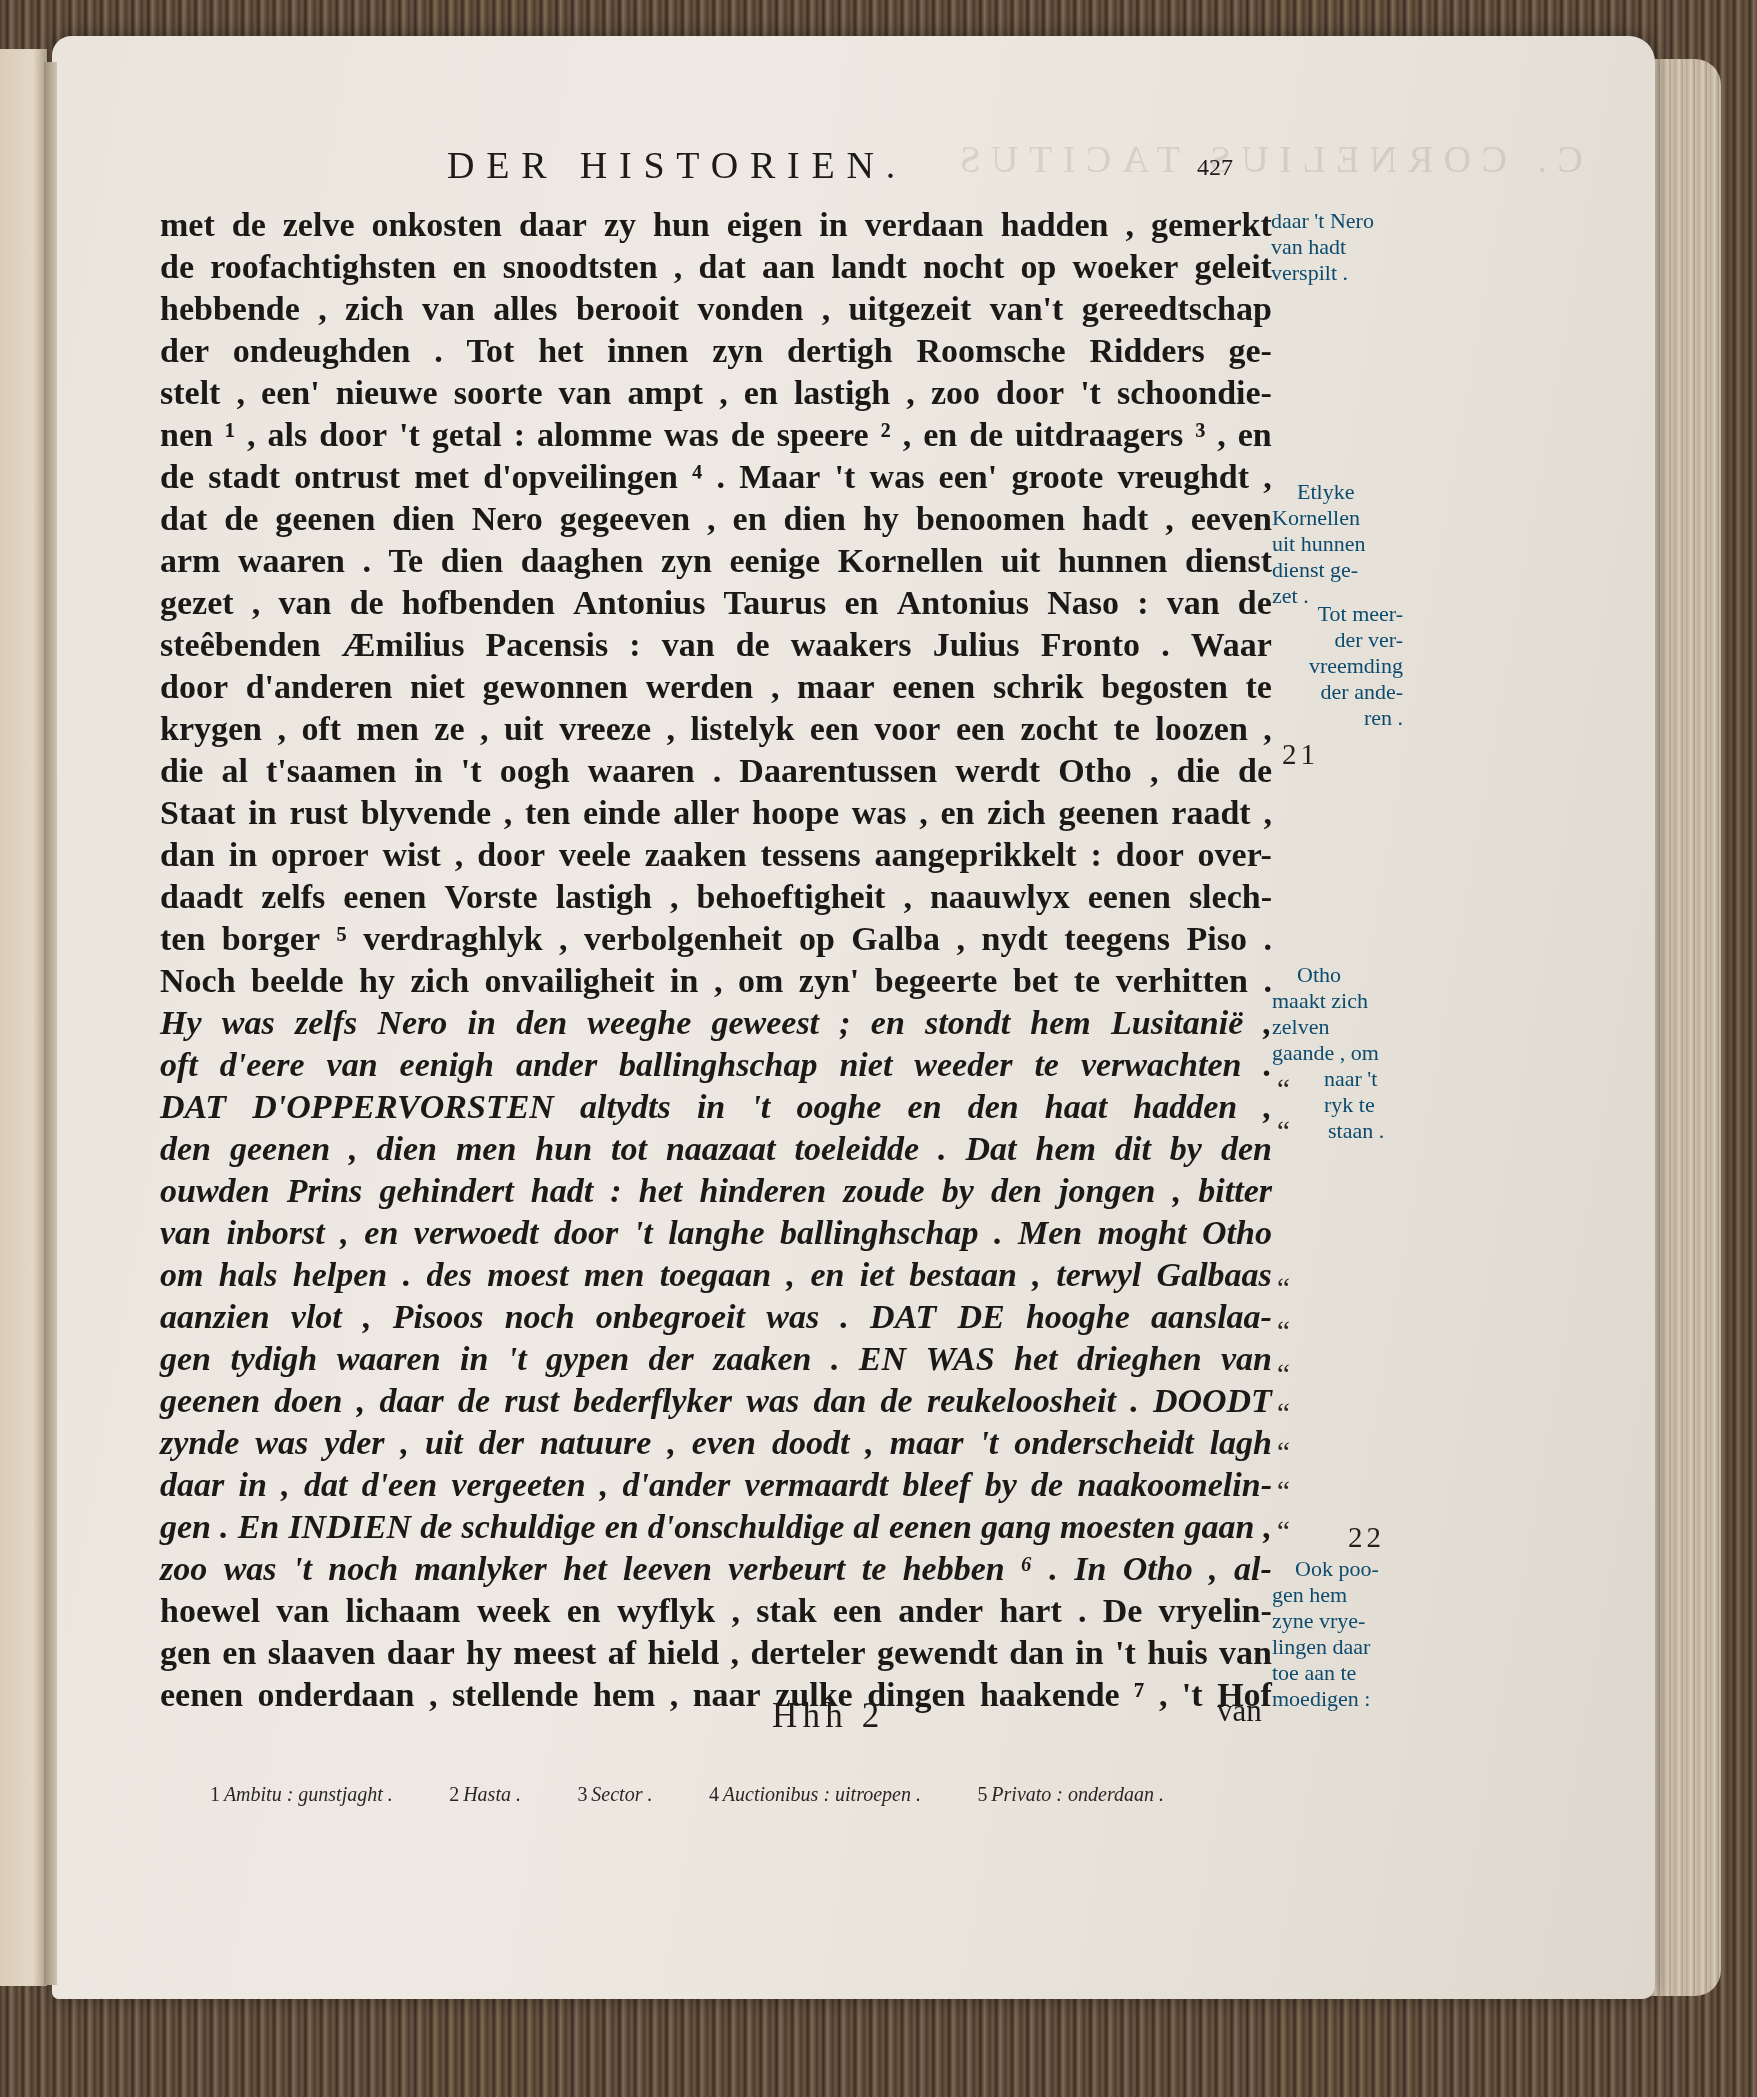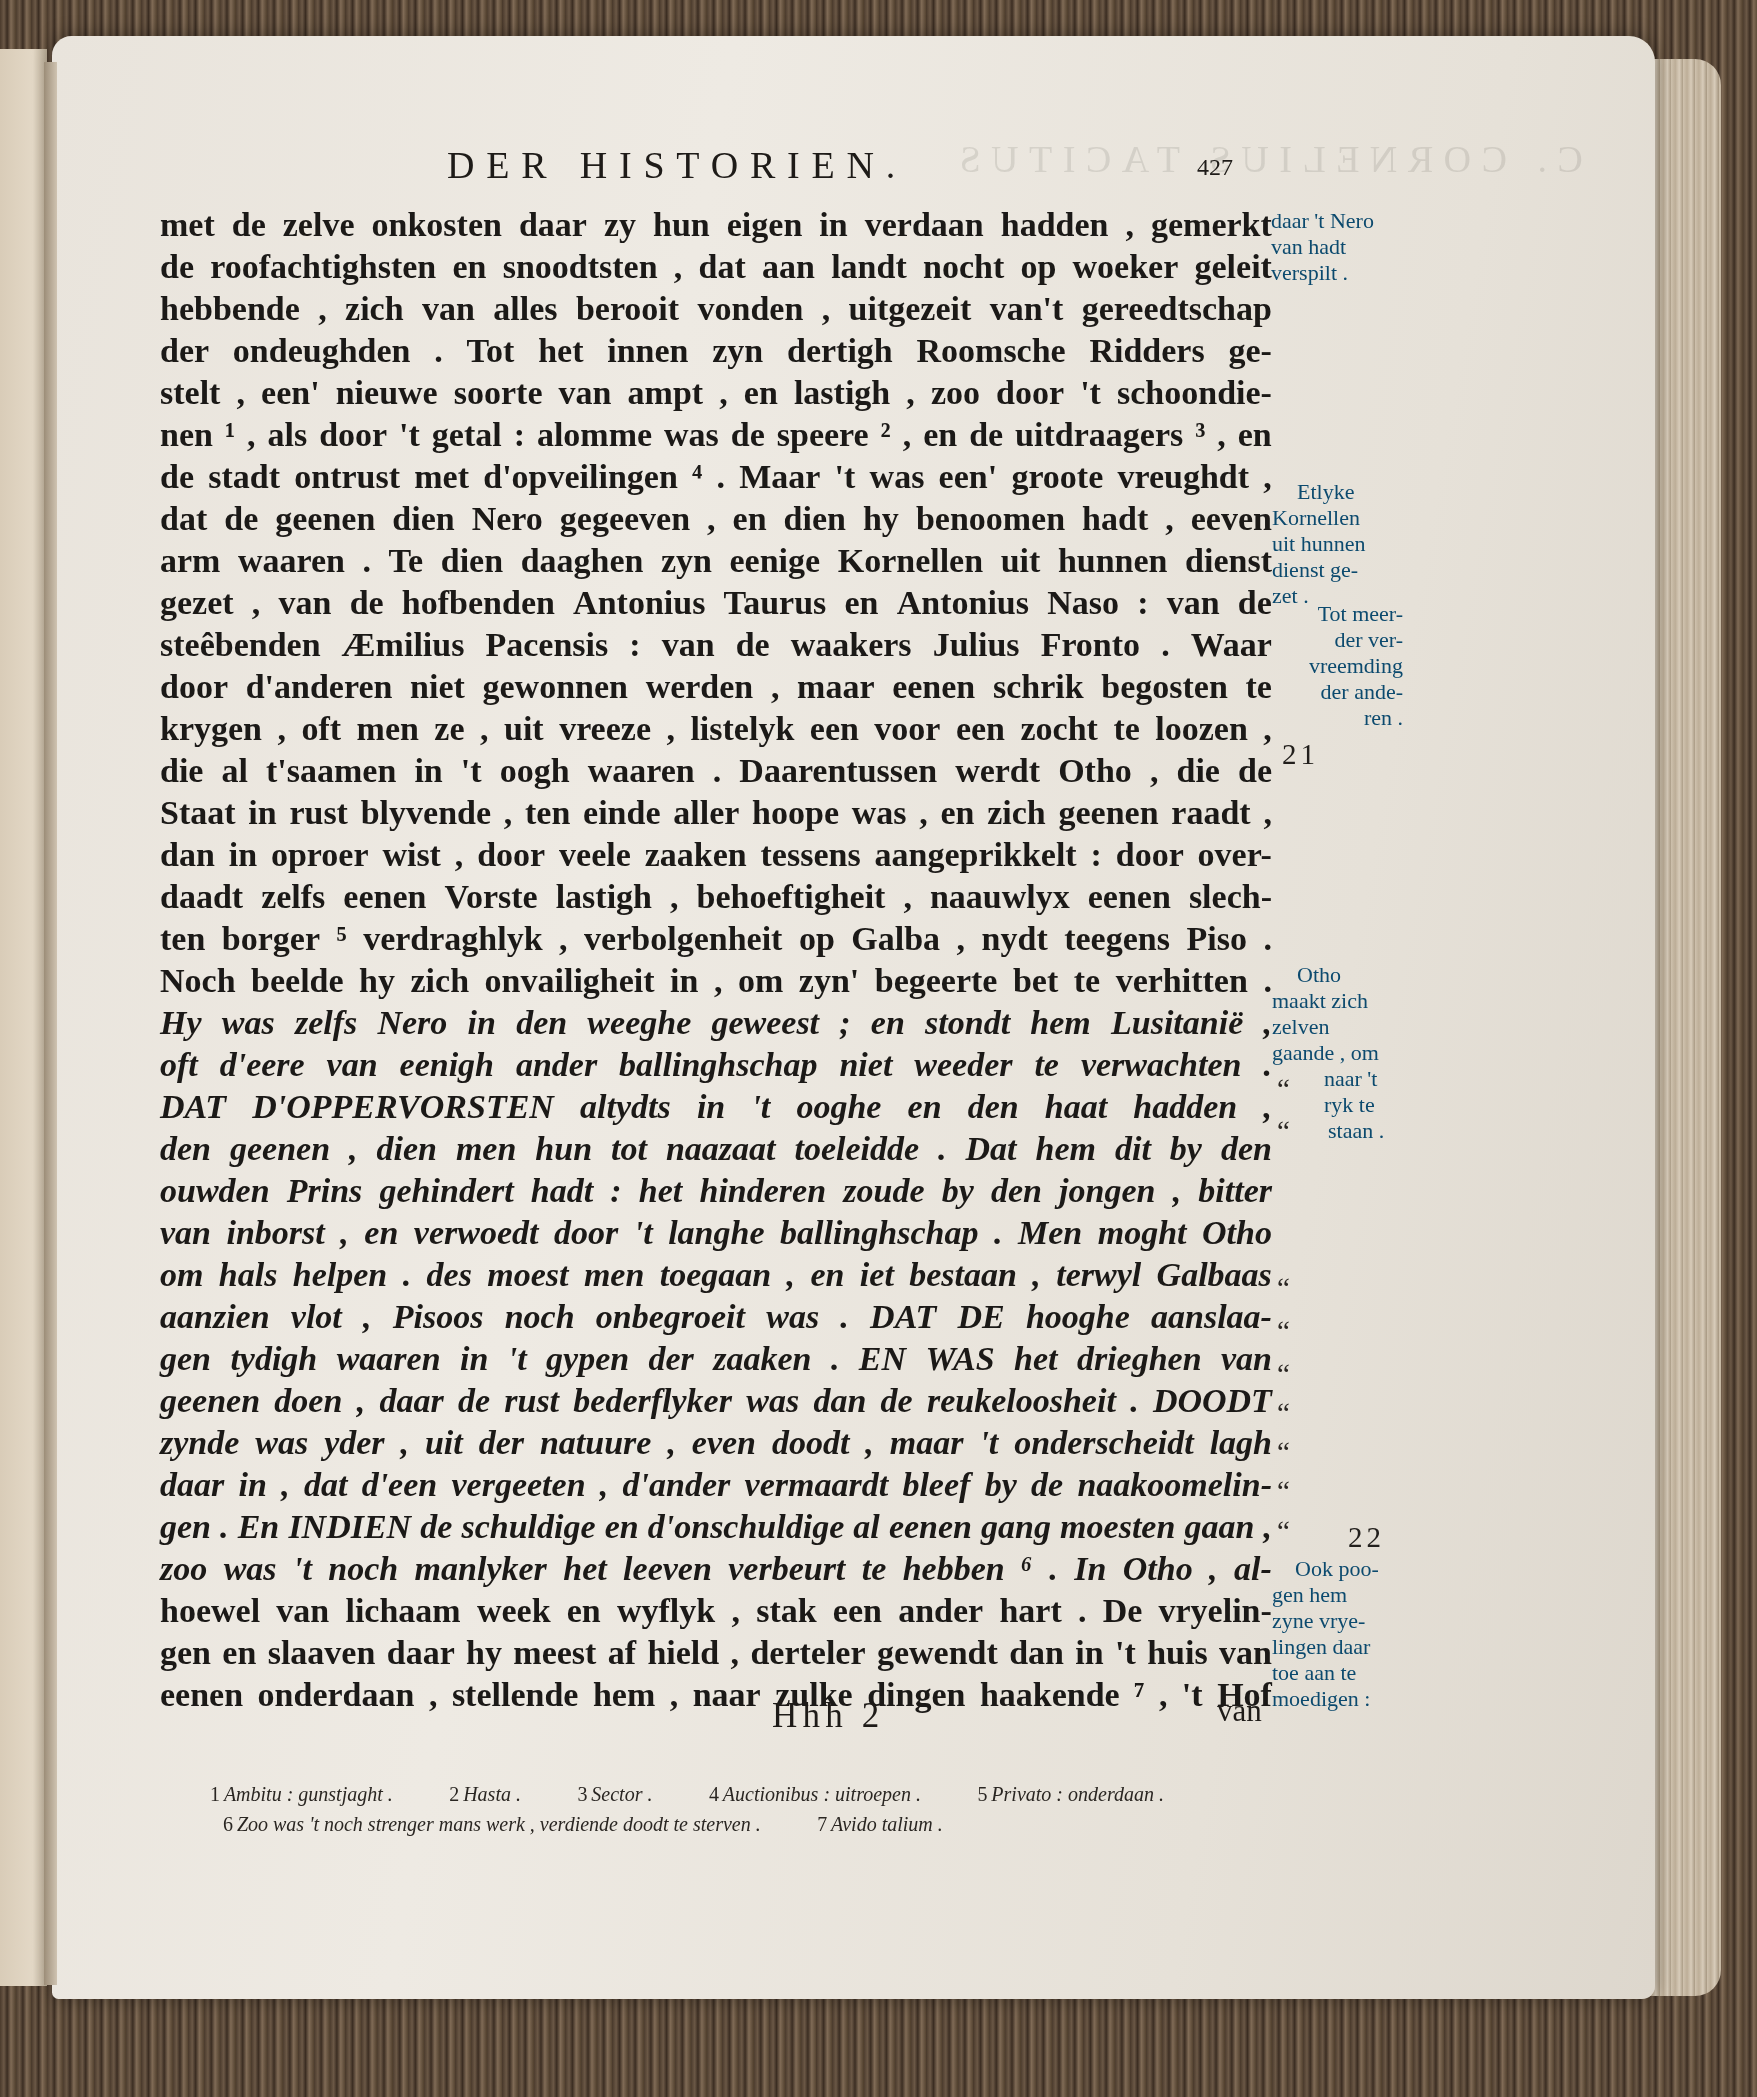--- a/index.html
+++ b/index.html
@@ -705,18 +705,14 @@
 <div class="catchword">van</div>
 
 <div class="footnotes">
   <div>
     <span class="fn"><span class="num">1</span><span>Ambitu : gunstjaght .</span></span>
     <span class="fn"><span class="num">2</span><span>Hasta .</span></span>
     <span class="fn"><span class="num">3</span><span>Sector .</span></span>
     <span class="fn"><span class="num">4</span><span>Auctionibus : uitroepen .</span></span>
     <span class="fn"><span class="num">5</span><span>Privato : onderdaan .</span></span>
   </div>
-  <div style="padding-left:13px">
-    <span class="fn"><span class="num">6</span><span>Zoo was 't noch strenger mans werk , verdiende doodt te sterven .</span></span>
-    <span class="fn"><span class="num">7</span><span>Avido talium .</span></span>
-  </div>
 </div>
 
 
 </body></html>

